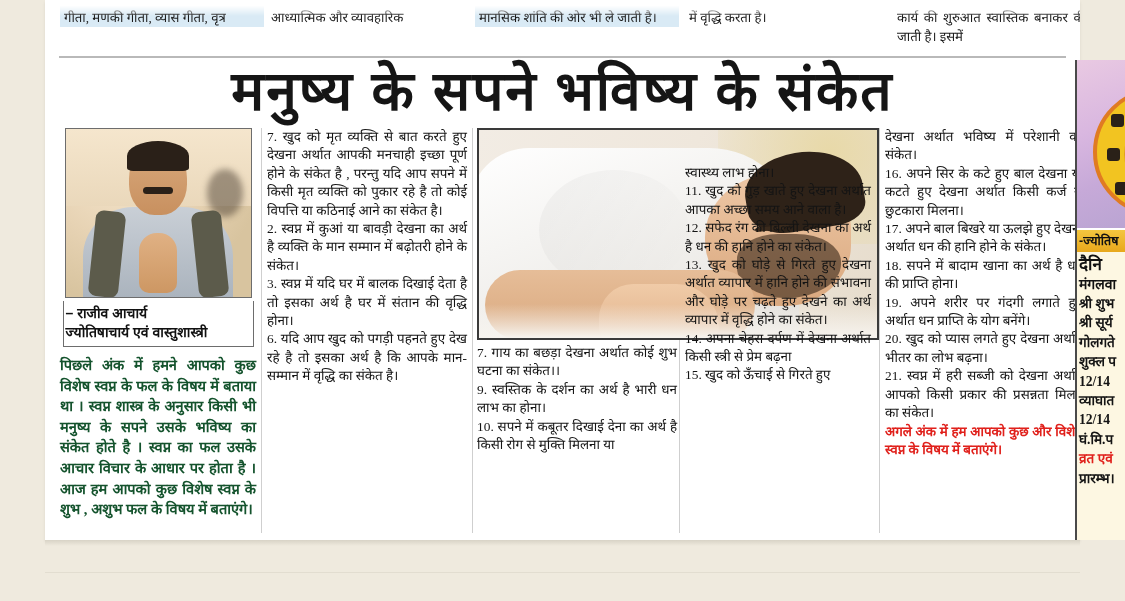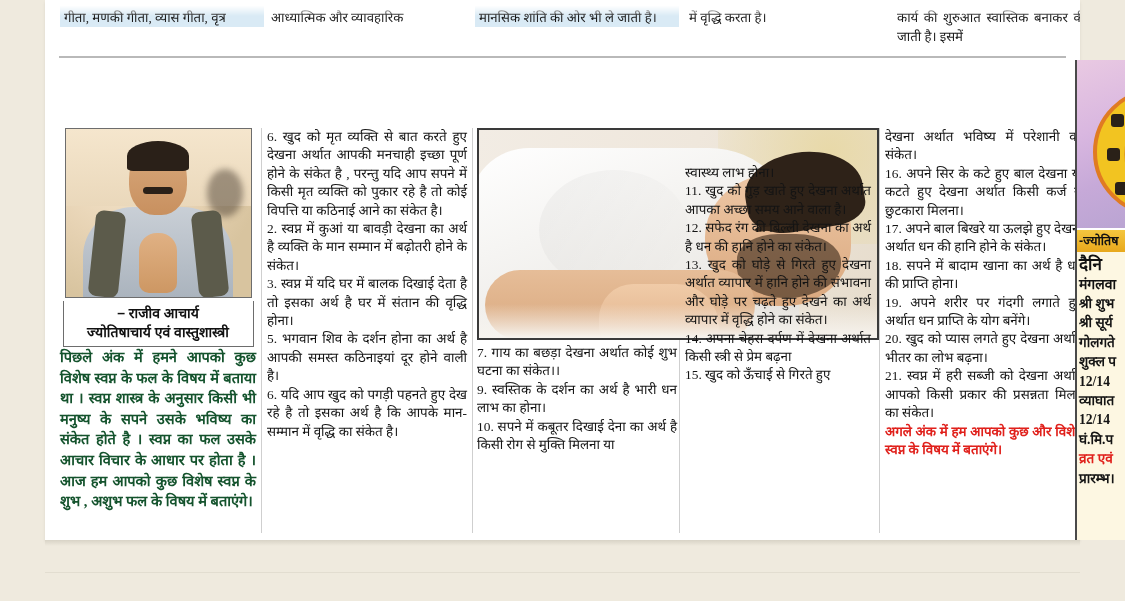--- a/index.html
+++ b/index.html
@@ -109,22 +109,22 @@
     background:#5c5b4b;transform:rotate(6deg);border-radius:8px;}
   .ph-scarf-r{position:absolute;right:26px;top:82px;width:30px;height:86px;
     background:#5c5b4b;transform:rotate(-6deg);border-radius:8px;}
   .ph-hands{position:absolute;left:50%;top:104px;width:38px;height:60px;
     margin-left:-19px;border-radius:18px 18px 10px 10px;
     background:linear-gradient(to bottom,#e0b184,#cd9763);}
   .ph-blur{position:absolute;right:8px;top:40px;width:36px;height:48px;
     border-radius:50%;background:rgba(60,48,38,.45);filter:blur(3px);}
 
   .caption-box{
-    width:185px;margin:3px auto 0;border:1px solid #6d6d6d;border-top:none;
-    text-align:center;padding:3px 2px 4px;
+    width:185px;margin:3px auto 8px;border:1px solid #6d6d6d;border-top:none;
+    text-align:left;padding:3px 2px 4px;
     font-family:"Liberation Sans","DejaVu Sans",sans-serif;
     font-weight:bold;font-size:14px;line-height:19px;color:#111;
   }
   .lead{margin-top:7px;font-size:14.6px;line-height:20.6px;
     font-weight:bold;color:#14532d;text-align:justify;
     font-family:"Liberation Serif","DejaVu Serif",serif;}
 
   
   .sleep-frame{
     position:absolute;left:432px;top:0;width:398px;height:208px;
@@ -208,20 +208,21 @@
   <div class="topstrip">
     <div class="ts-col ts1 shaded">गीता, पराशर गीता, पिंगला गीता, बोध्य गीता, मणकी गीता, व्यास गीता, वृत्र</div>
     <div class="ts-col ts2">गीता ग्रंथों ने हर काल में भक्तों को नैतिक, आध्यात्मिक और व्यावहारिक</div>
     <div class="ts-col ts3 shaded">है, बल्कि हमें सच्चे आत्मज्ञान और मानसिक शांति की ओर भी ले जाती है।</div>
     <div class="ts-col ts4">लक्ष्मी जी के पास रखा मोर पंख धन-संपदा में वृद्धि करता है।</div>
     <div class="ts-col ts5">भी शुभ, मांगलिक और कल्याणकारी कार्य की शुरुआत स्वास्तिक बनाकर की जाती है। इसमें</div>
     <div class="ts-fade"></div>
   </div>
   <div class="strip-rule"></div>
 
+  <div class="headline">मनुष्य के सपने भविष्य के संकेत</div>
 
   <div class="body-area">
 
     <div class="vrule" style="left:216px;"></div>
     <div class="vrule" style="left:427px;"></div>
     <div class="vrule" style="left:634px;top:210px;height:195px;"></div>
     <div class="vrule" style="left:834px;"></div>
 
     <div class="col c1">
       <div class="photo-frame">
@@ -237,24 +238,23 @@
         <div class="ph-hands"></div>
       </div>
       <div class="caption-box">
         <div>– राजीव आचार्य</div>
         <div>ज्योतिषाचार्य एवं वास्तुशास्त्री</div>
       </div>
       <p class="lead">पिछले अंक में हमने आपको कुछ विशेष स्वप्न के फल के विषय में बताया था । स्वप्न शास्त्र के अनुसार किसी भी मनुष्य के सपने उसके भविष्य का संकेत होते है । स्वप्न का फल उसके आचार विचार के आधार पर होता है । आज हम आपको कुछ विशेष स्वप्न के शुभ , अशुभ फल के विषय में बताएंगे।</p>
     </div>
 
     <div class="col c2">
-      <p>6. खुद को मृत व्यक्ति से बात करते हुए देखना अर्थात आपकी मनचाही इच्छा पूर्ण होने के संकेत है , परन्तु यदि आप सपने में किसी मृत व्यक्ति को पुकार रहे है तो कोई विपत्ति या कठिनाई आने का संकेत है।</p>
+      <p>7. खुद को मृत व्यक्ति से बात करते हुए देखना अर्थात आपकी मनचाही इच्छा पूर्ण होने के संकेत है , परन्तु यदि आप सपने में किसी मृत व्यक्ति को पुकार रहे है तो कोई विपत्ति या कठिनाई आने का संकेत है।</p>
       <p>2. स्वप्न में कुआं या बावड़ी देखना का अर्थ है व्यक्ति के मान सम्मान में बढ़ोतरी होने के संकेत।</p>
       <p>3. स्वप्न में यदि घर में बालक दिखाई देता है तो इसका अर्थ है घर में संतान की वृद्धि होना।</p>
-      <p>5. भगवान शिव के दर्शन होना का अर्थ है आपकी समस्त कठिनाइयां दूर होने वाली है।</p>
       <p>6. यदि आप खुद को पगड़ी पहनते हुए देख रहे है तो इसका अर्थ है कि आपके मान-सम्मान में वृद्धि का संकेत है।</p>
     </div>
 
     <div class="sleep-frame">
       <div class="sl-bg"></div>
         <div class="sl-warm"></div>
       <div class="sl-shirt"></div>
         <div class="sl-fold1"></div>
       <div class="sl-head"></div>
         <div class="sl-beard"></div>

